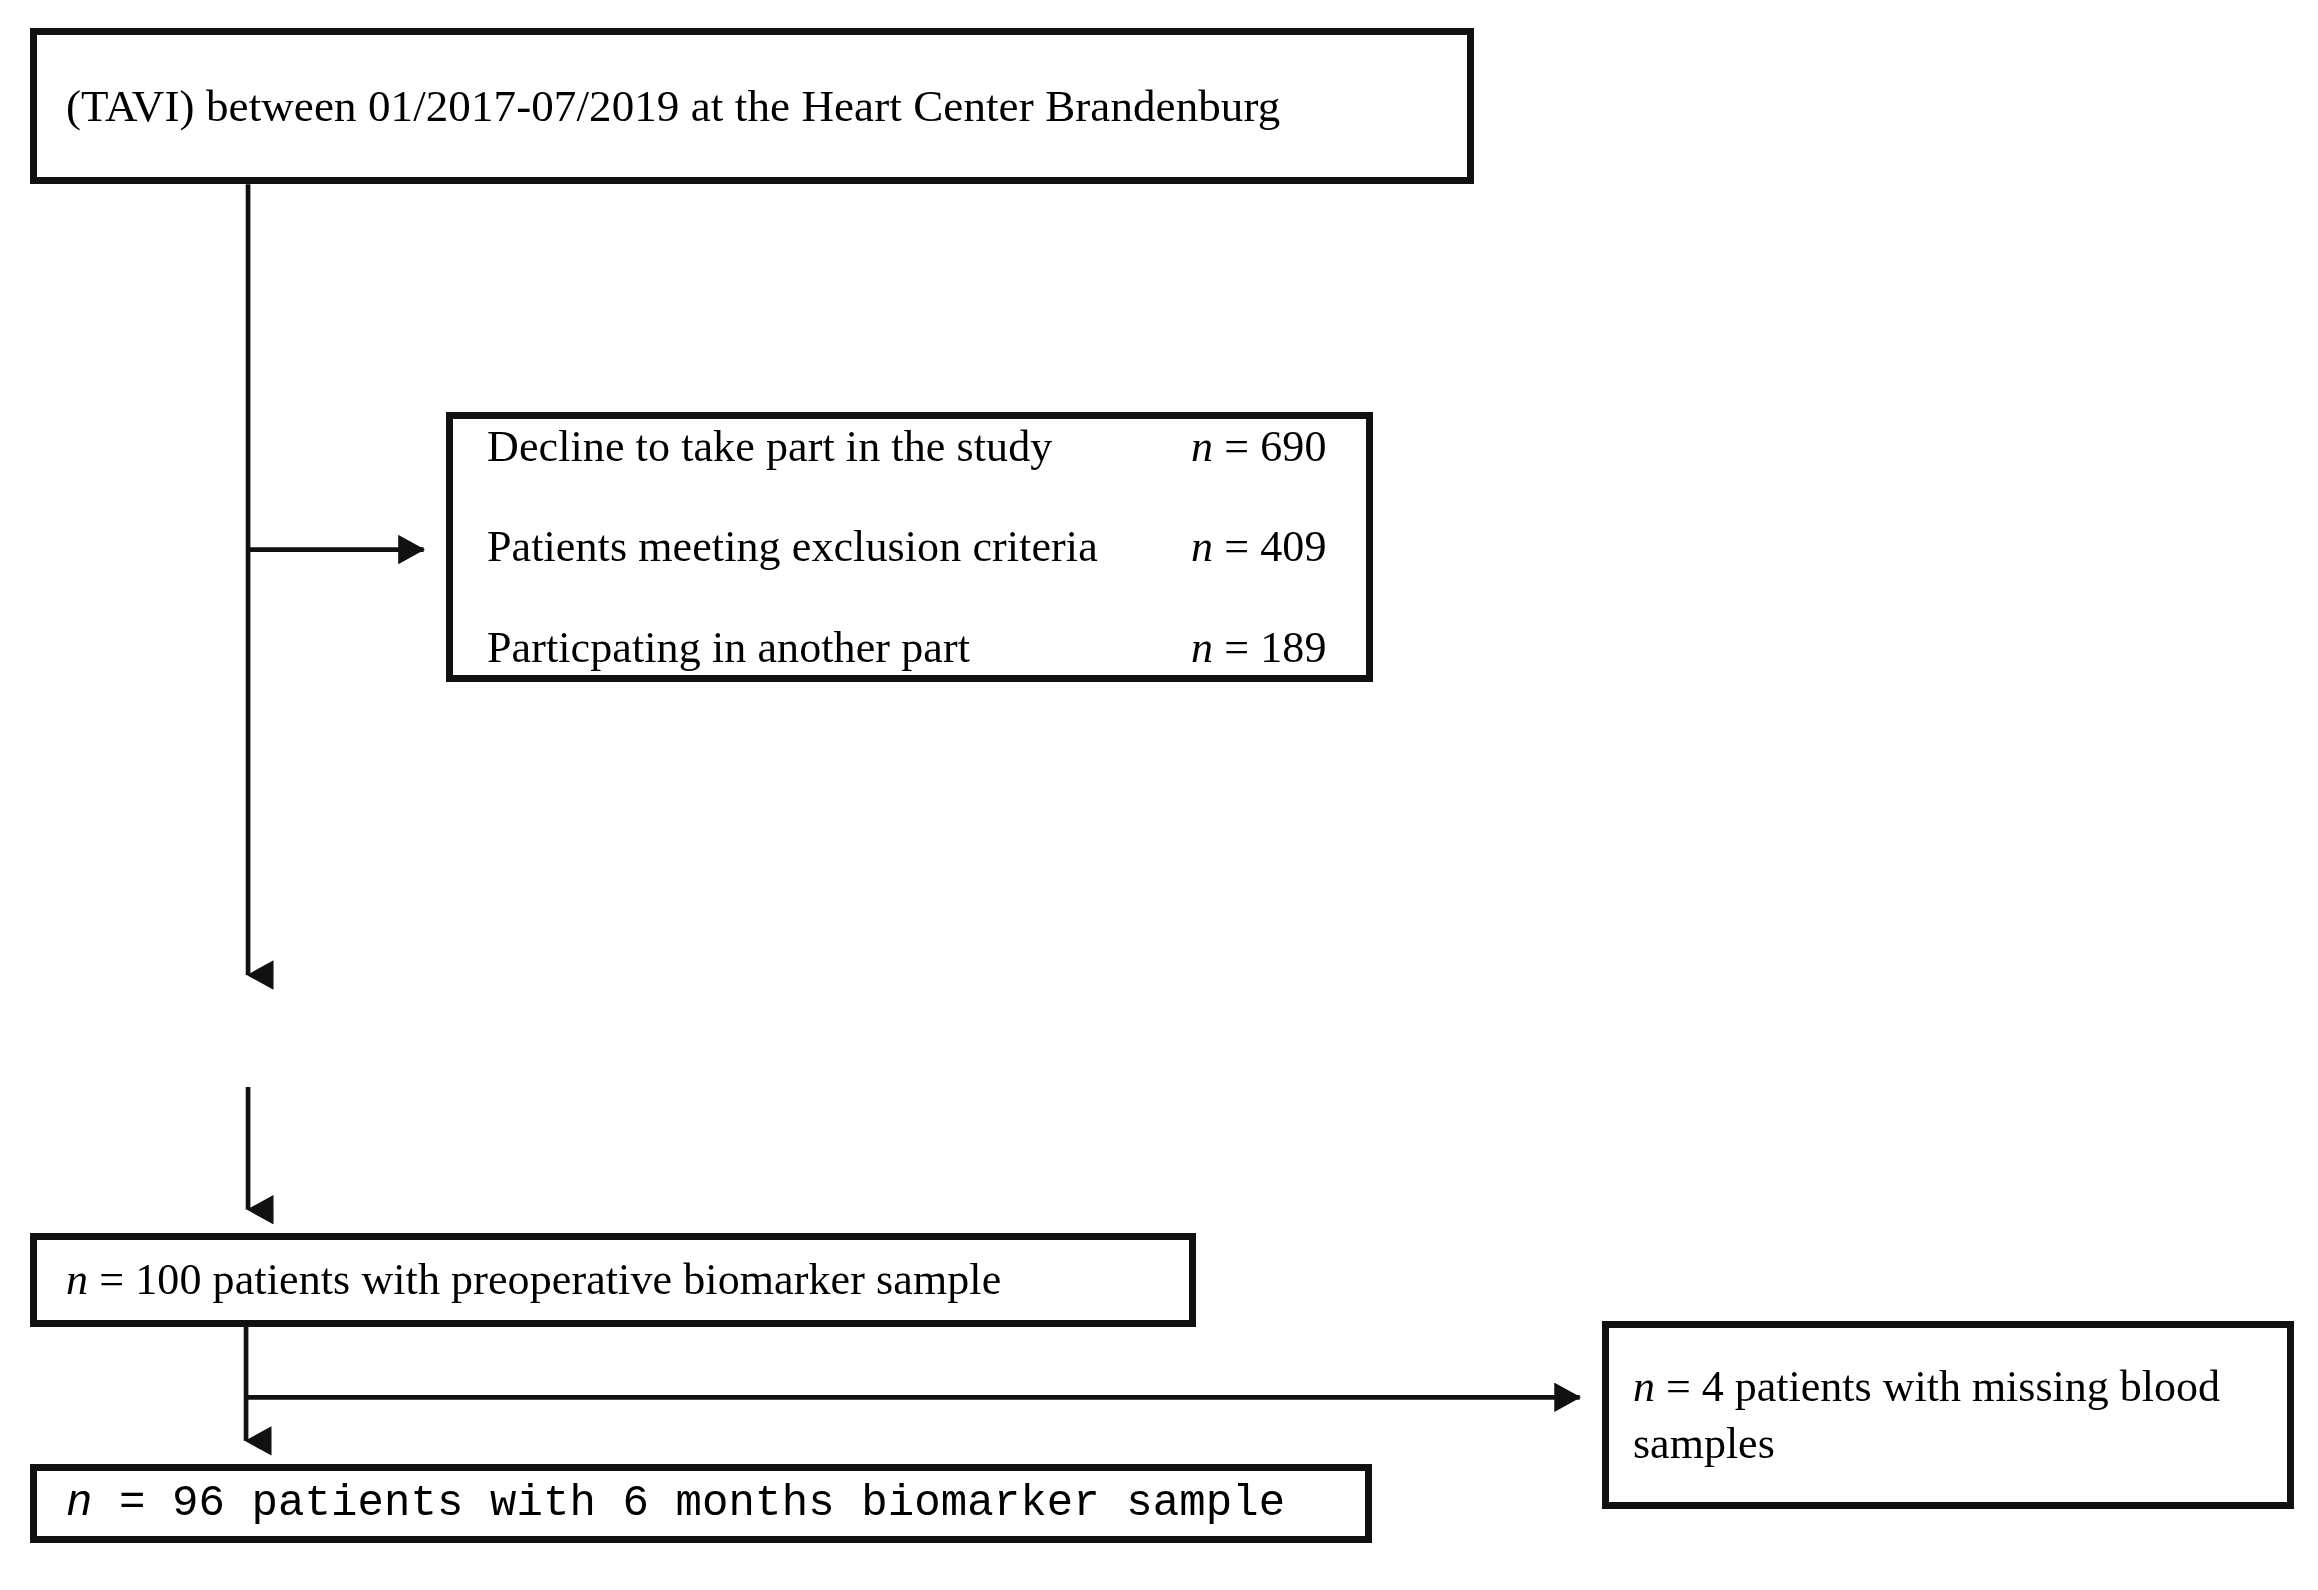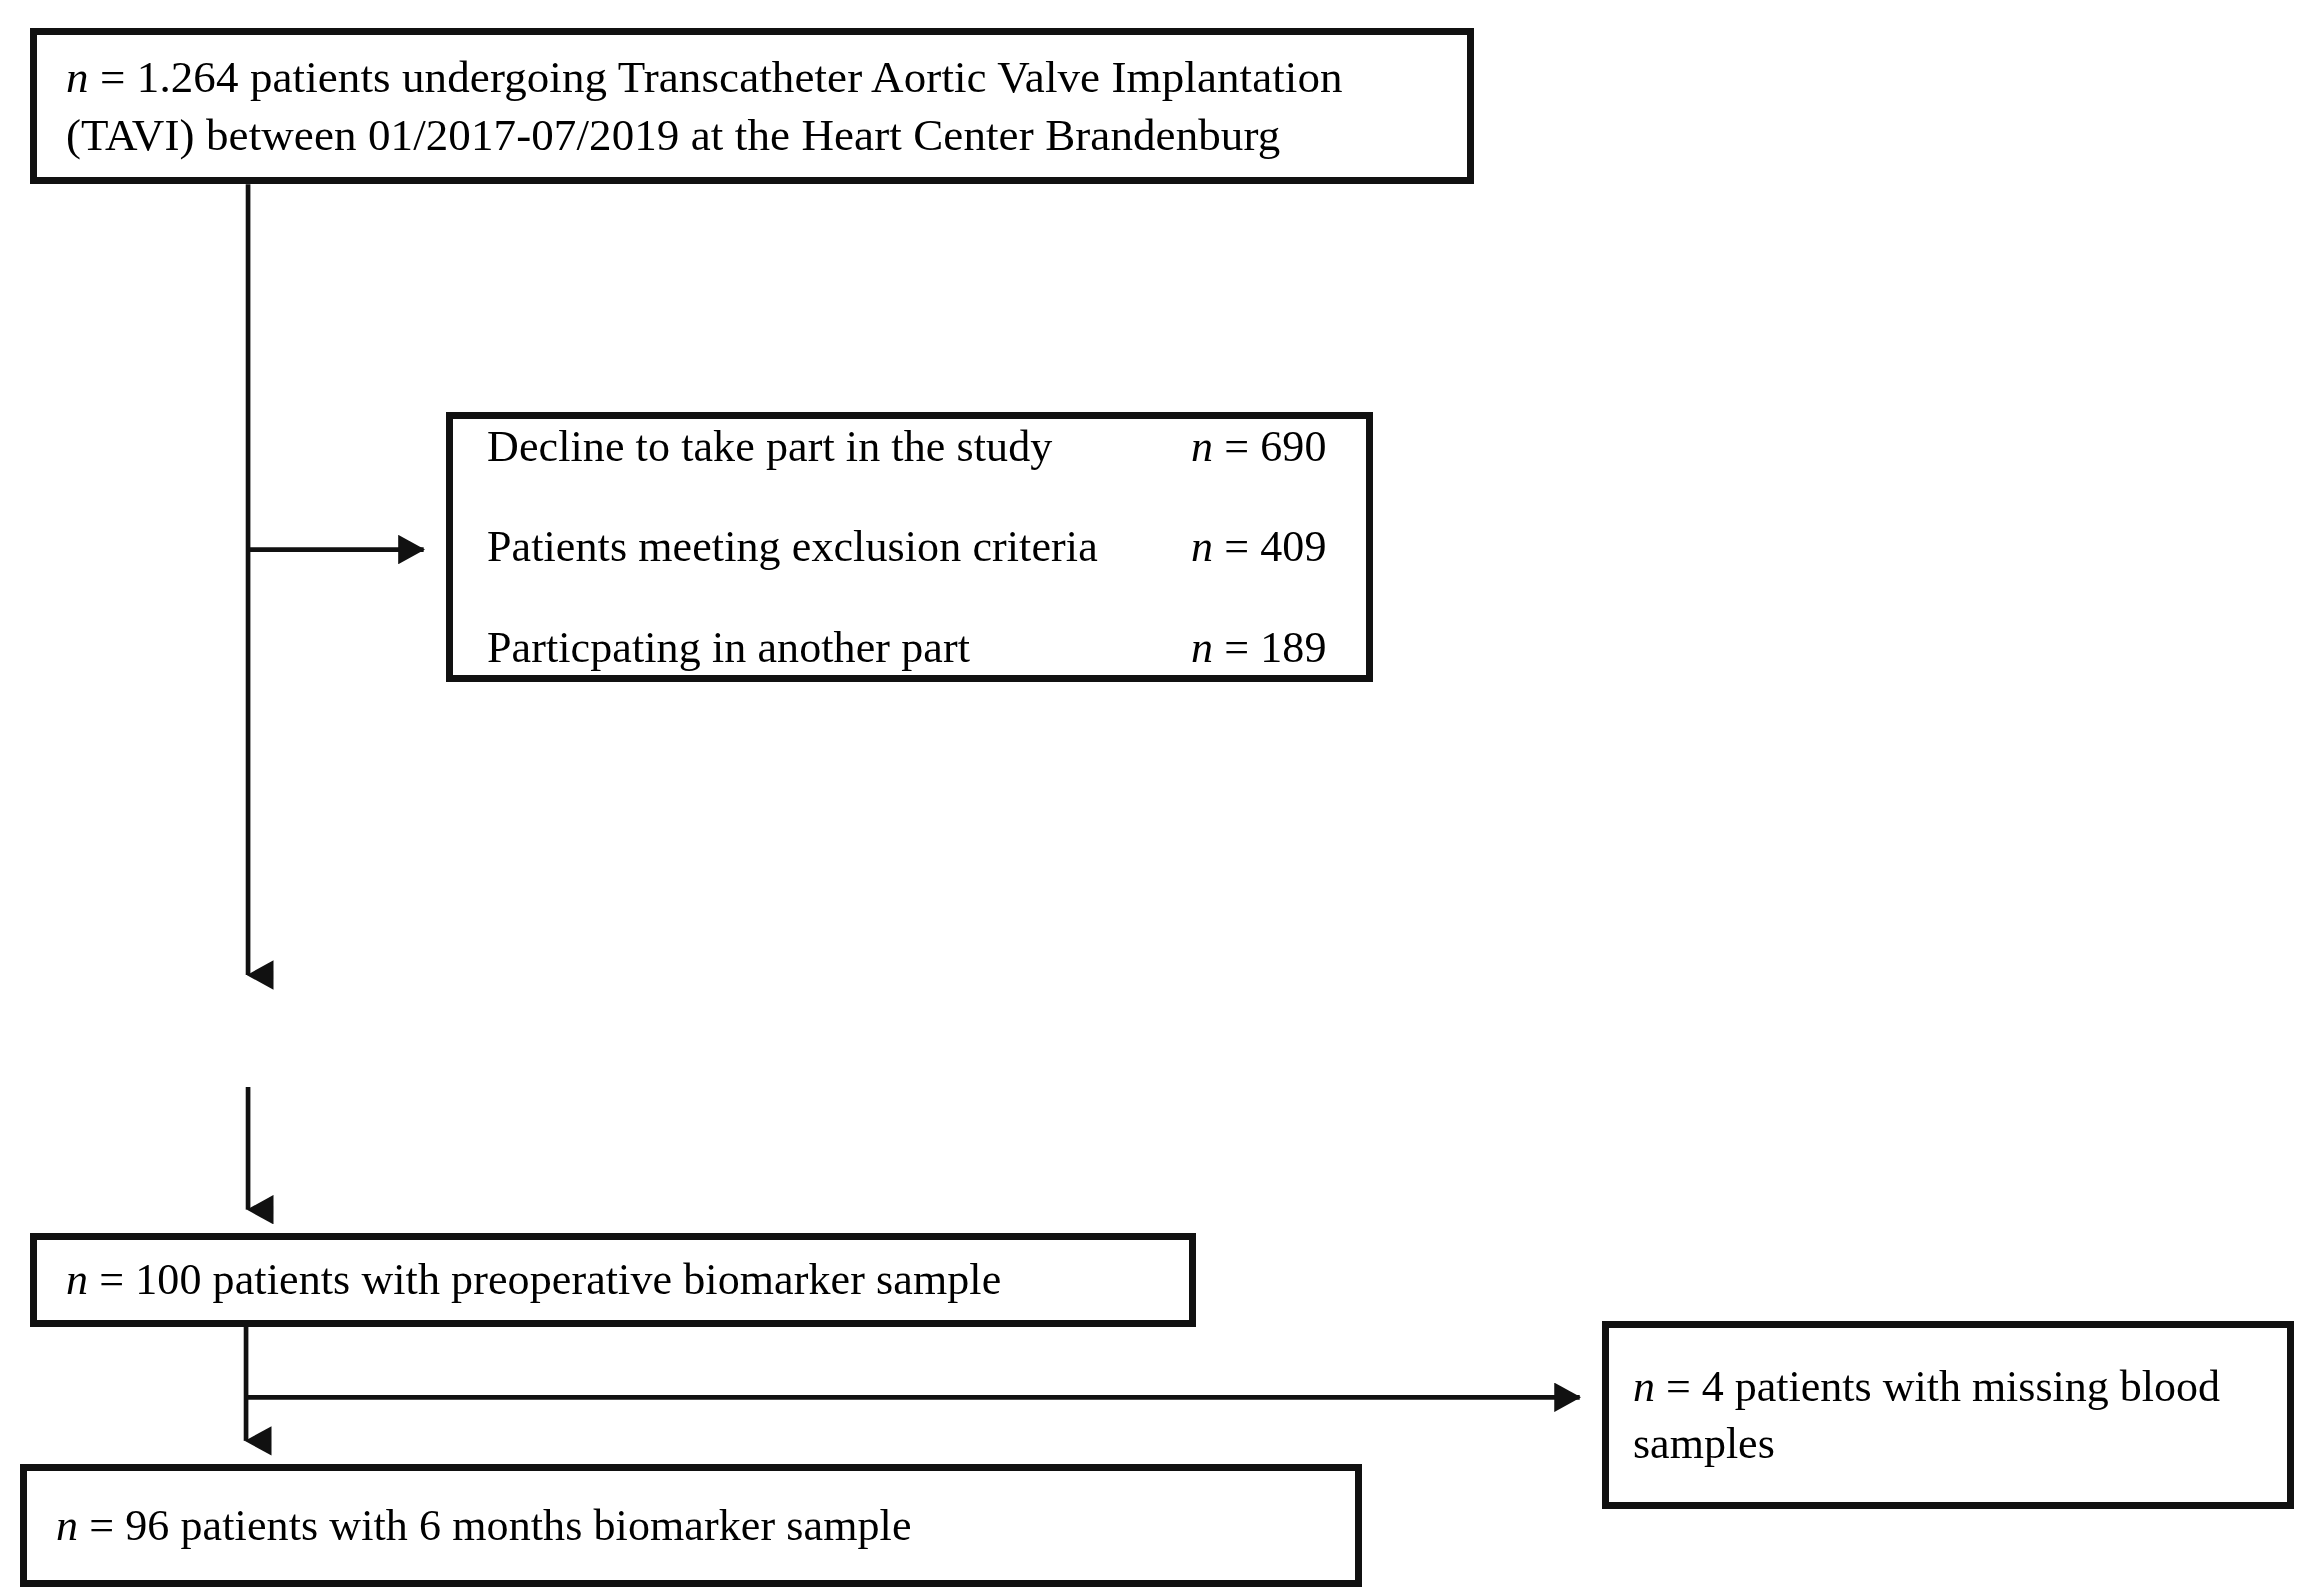--- a/index.html
+++ b/index.html
@@ -82,22 +82,22 @@
   #node-preop .line { padding-left: 29px; }
 
   #node-missing {
     left: 1602px; top: 1321px;
     width: 692px; height: 188px;
     justify-content: center;
   }
   #node-missing .wrapline { padding-left: 24px; font-size: 44px; line-height: 1.30; }
 
   #node-sixmonth {
-    left: 20px; top: 1464px;
-    width: 1342px; height: 123px;
+    left: 30px; top: 1464px;
+    width: 1342px; height: 79px; font-family: Liberation Mono, monospace;
   }
   #node-sixmonth .line { padding-left: 29px; }
 
   
   #connectors {
     position: absolute;
     left: 0; top: 0;
     width: 2319px; height: 1591px;
     pointer-events: none;
   }
@@ -132,23 +132,20 @@
     <g>
       <line x1="367" y1="1980" x2="367" y2="2150" stroke="#111111" stroke-width="7" marker-end="url(#arrowDown)"></line>
     </g>
 
     <g>
       <line x1="367" y1="2085" x2="2357" y2="2085" stroke="#111111" stroke-width="7" marker-end="url(#arrowRight)"></line>
     </g>
   </svg>
 
   <div class="node" id="node-screened">
-    <div class="line">
-      <span class="ital">n</span><span> = 1.264 patients undergoing Transcatheter Aortic Valve Implantation</span>
-    </div>
     <div class="line">(TAVI) between 01/2017-07/2019 at the Heart Center Brandenburg</div>
   </div>
 
   <div class="node" id="node-excluded">
 
     <div class="line two-col">
       <span class="label">Decline to take part in the study</span>
       <span class="count"><span class="ital">n</span><span> = 690</span></span>
     </div>
 

